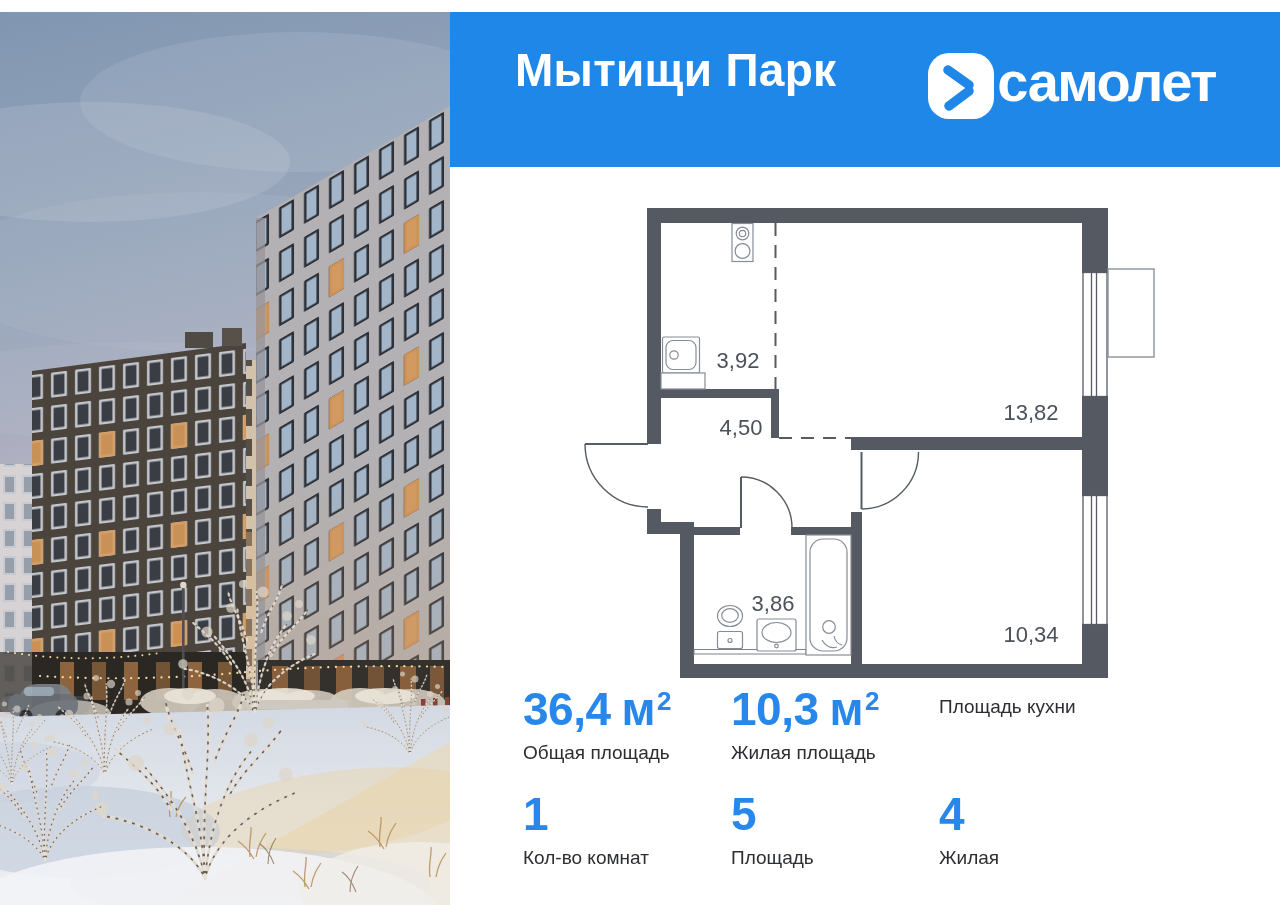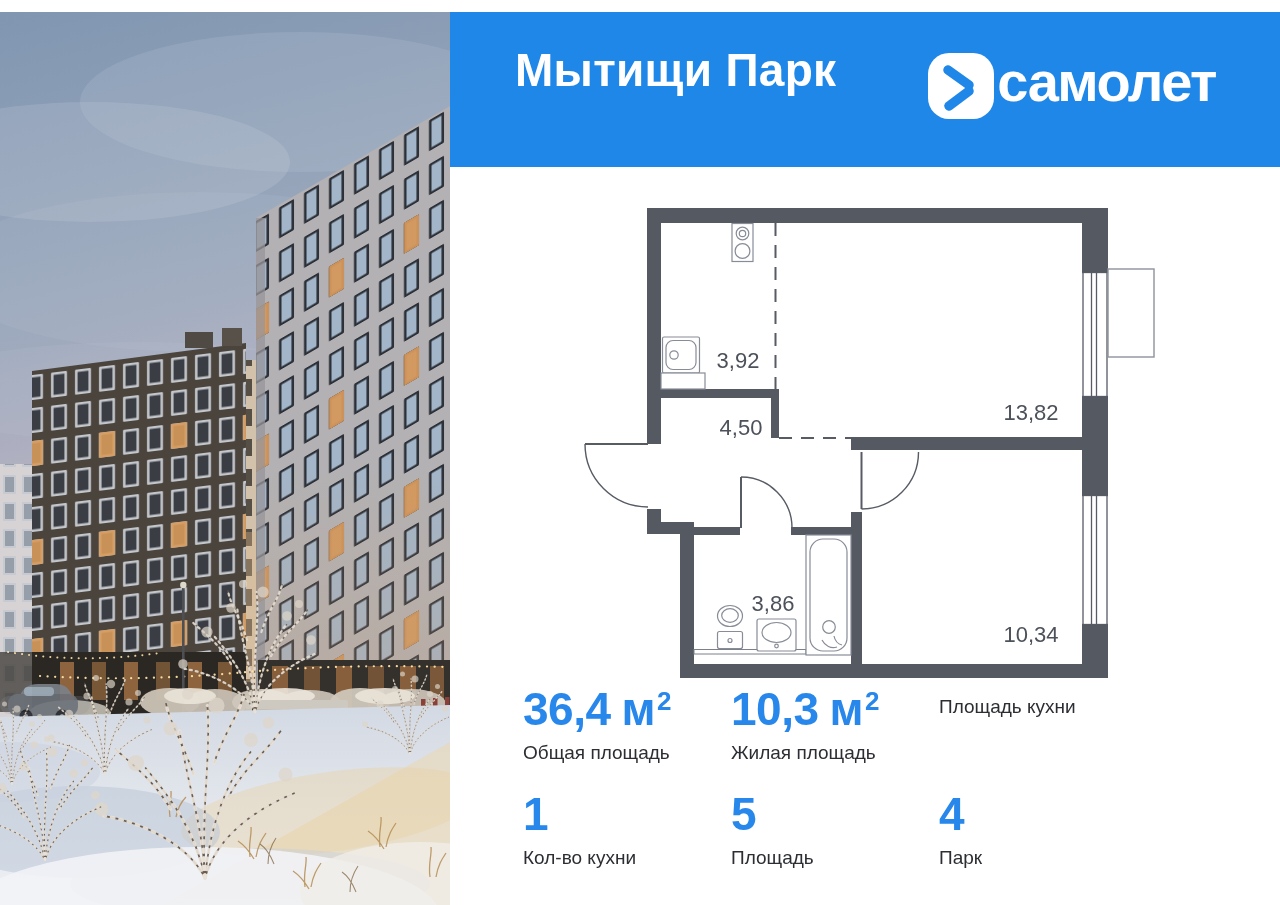--- a/index.html
+++ b/index.html
@@ -384,25 +384,25 @@
     <div class="stat-cell" style="left:281px;top:519px">
       <div class="stat-num"><span>10,3</span><span class="stat-unit">м</span><span class="stat-sup">2</span></div>
       <div class="stat-label">Жилая площадь</div>
     </div>
     <div class="stat-cell" style="left:489px;top:519px">
       <div class="stat-label">Площадь кухни</div>
     </div>
 
     <div class="stat-cell" style="left:73px;top:624px">
       <div class="stat-num">1</div>
-      <div class="stat-label">Кол-во кухни</div>
+      <div class="stat-label">Кол-во комнат</div>
     </div>
     <div class="stat-cell" style="left:281px;top:624px">
       <div class="stat-num">5</div>
       <div class="stat-label">Площадь</div>
     </div>
     <div class="stat-cell" style="left:489px;top:624px">
       <div class="stat-num">4</div>
-      <div class="stat-label">Парк</div>
+      <div class="stat-label">Жилая</div>
     </div>
 
   </main>
 </div>
 
 </body></html>

